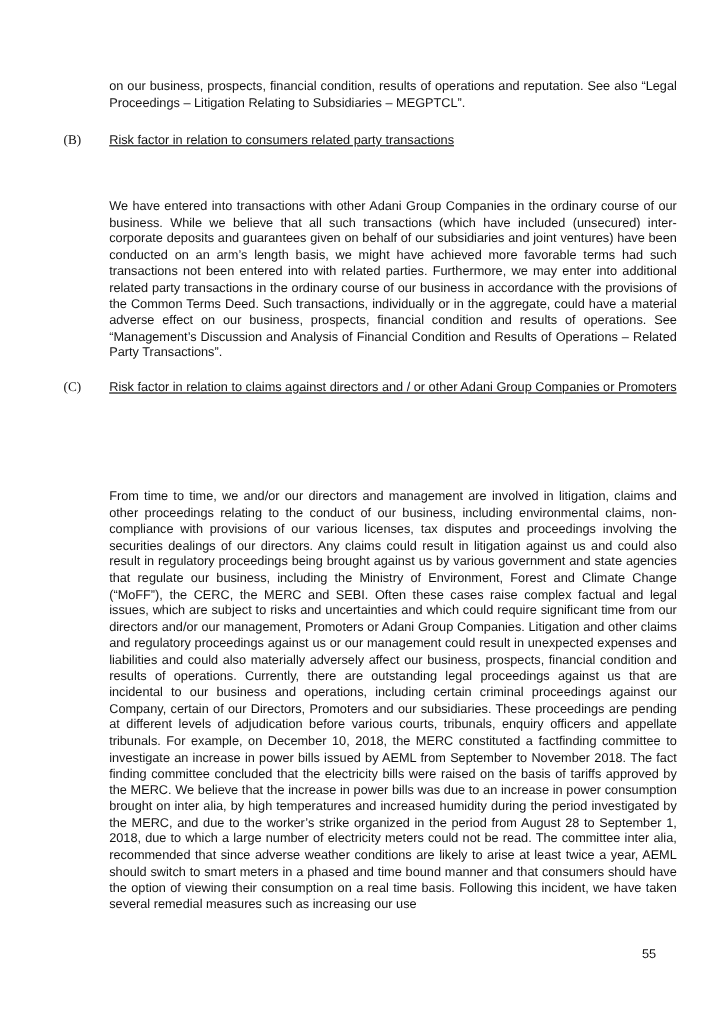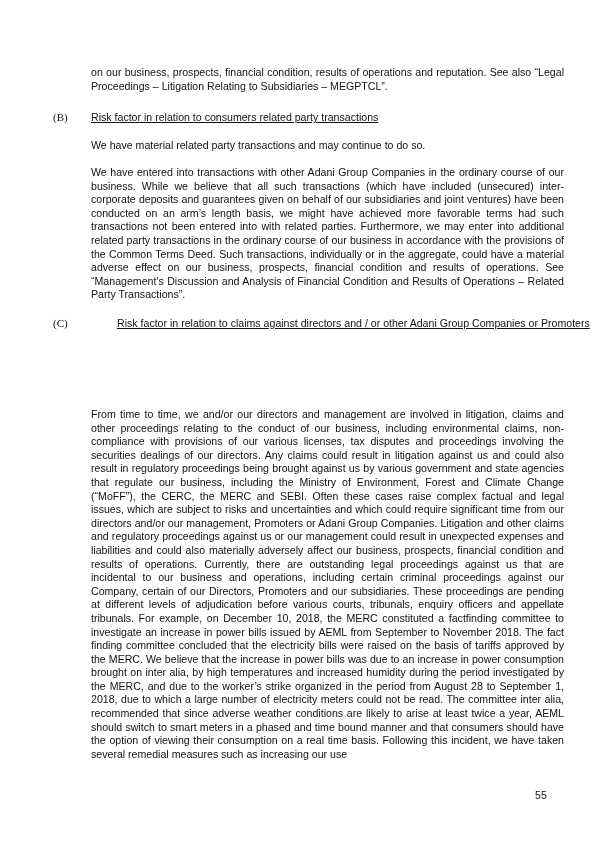--- a/index.html
+++ b/index.html
@@ -19,21 +19,20 @@
   .page-number { position: absolute; left: 535px; top: 789px; font-size: 10.6px; }
 </style>
 </head>
 <body>
 
 <div class="page">
   <p class="para" style="top:66px;">on our business, prospects, financial condition, results of operations and reputation. See also “Legal Proceedings – Litigation Relating to Subsidiaries – MEGPTCL”.</p>
 
   <span class="label" style="top:111px;">(B)</span>
   <p class="heading" style="top:111px;">Risk factor in relation to consumers related party transactions</p>
-  <p class="para" style="top:139px;">We have material related party transactions and may continue to do so.</p>
   <p class="para" style="top:166px;">We have entered into transactions with other Adani Group Companies in the ordinary course of our business. While we believe that all such transactions (which have included (unsecured) inter-corporate deposits and guarantees given on behalf of our subsidiaries and joint ventures) have been conducted on an arm’s length basis, we might have achieved more favorable terms had such transactions not been entered into with related parties. Furthermore, we may enter into additional related party transactions in the ordinary course of our business in accordance with the provisions of the Common Terms Deed. Such transactions, individually or in the aggregate, could have a material adverse effect on our business, prospects, financial condition and results of operations. See “Management’s Discussion and Analysis of Financial Condition and Results of Operations – Related Party Transactions”.</p>
 
   <span class="label" style="top:317px;">(C)</span>
-  <p class="heading" style="top:317px;margin-left:26px;">Risk factor in relation to claims against directors and / or other Adani Group Companies or Promoters</p>
+  <p class="heading" style="top:317px;">Risk factor in relation to claims against directors and / or other Adani Group Companies or Promoters</p>
   <p class="para" style="top:408px;">From time to time, we and/or our directors and management are involved in litigation, claims and other proceedings relating to the conduct of our business, including environmental claims, non-compliance with provisions of our various licenses, tax disputes and proceedings involving the securities dealings of our directors. Any claims could result in litigation against us and could also result in regulatory proceedings being brought against us by various government and state agencies that regulate our business, including the Ministry of Environment, Forest and Climate Change (“MoFF”), the CERC, the MERC and SEBI. Often these cases raise complex factual and legal issues, which are subject to risks and uncertainties and which could require significant time from our directors and/or our management, Promoters or Adani Group Companies. Litigation and other claims and regulatory proceedings against us or our management could result in unexpected expenses and liabilities and could also materially adversely affect our business, prospects, financial condition and results of operations. Currently, there are outstanding legal proceedings against us that are incidental to our business and operations, including certain criminal proceedings against our Company, certain of our Directors, Promoters and our subsidiaries. These proceedings are pending at different levels of adjudication before various courts, tribunals, enquiry officers and appellate tribunals. For example, on December 10, 2018, the MERC constituted a factfinding committee to investigate an increase in power bills issued by AEML from September to November 2018. The fact finding committee concluded that the electricity bills were raised on the basis of tariffs approved by the MERC. We believe that the increase in power bills was due to an increase in power consumption brought on inter alia, by high temperatures and increased humidity during the period investigated by the MERC, and due to the worker’s strike organized in the period from August 28 to September 1, 2018, due to which a large number of electricity meters could not be read. The committee inter alia, recommended that since adverse weather conditions are likely to arise at least twice a year, AEML should switch to smart meters in a phased and time bound manner and that consumers should have the option of viewing their consumption on a real time basis. Following this incident, we have taken several remedial measures such as increasing our use</p>
 
   <span class="page-number">55</span>
 </div>
 
 </body></html>

